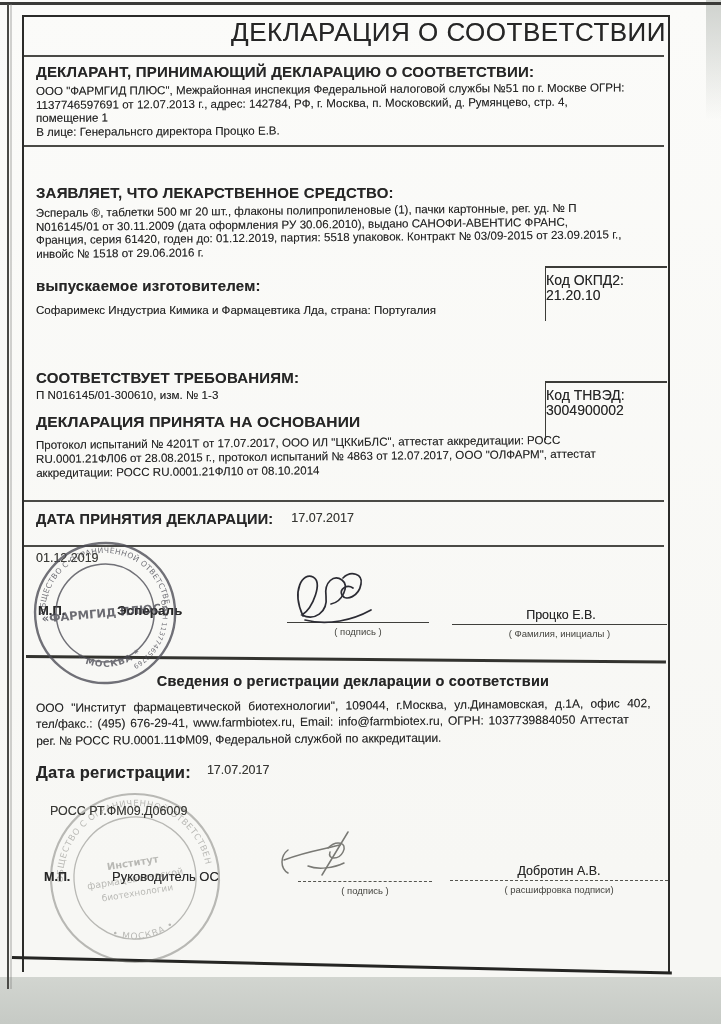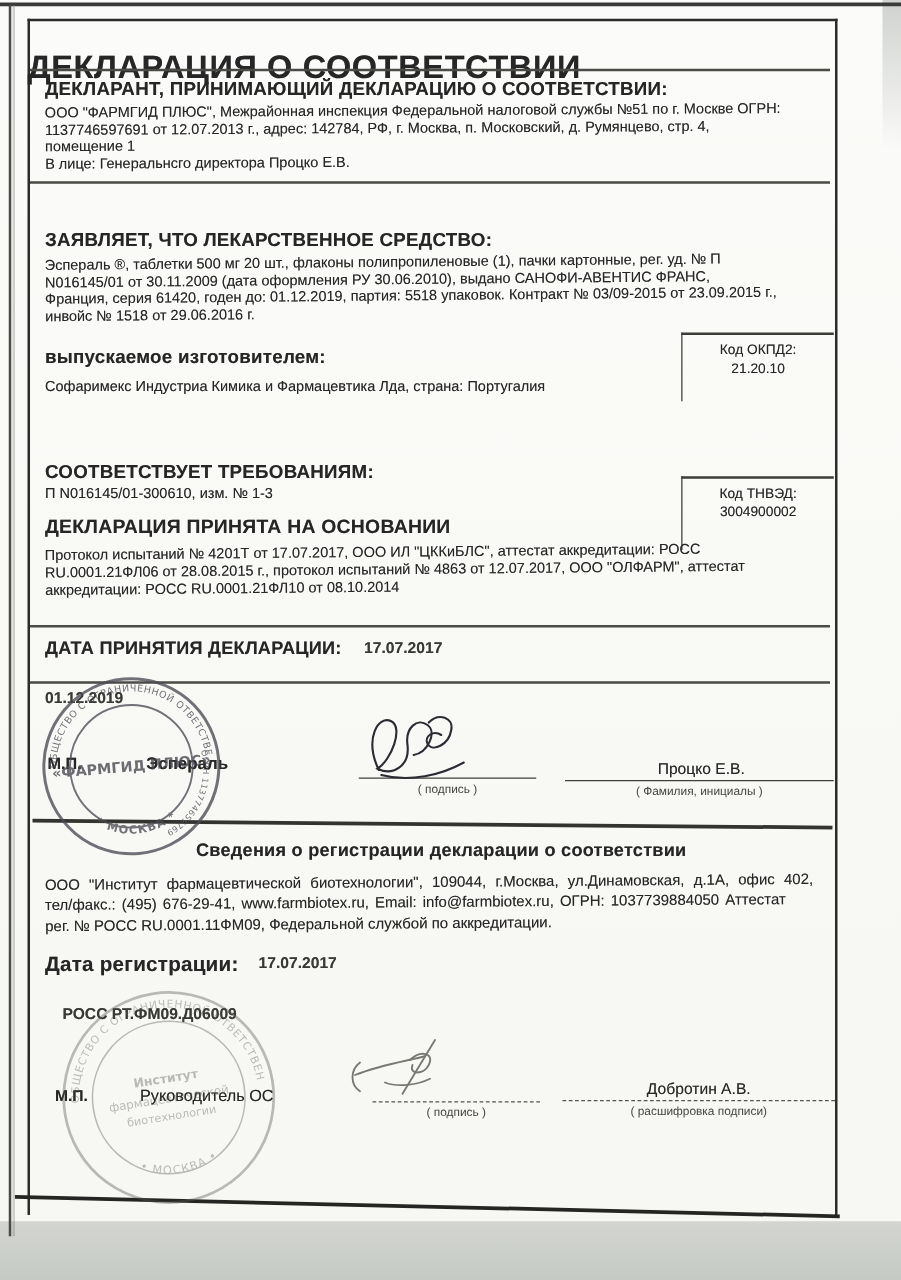--- a/index.html
+++ b/index.html
@@ -16,28 +16,28 @@
   .scan-left{left:7px;top:4px;width:2px;height:985px;background:#4a4a46;box-shadow:3px 0 0 rgba(130,130,125,.35);}
   .scan-right{right:0;top:0;width:15px;height:120px;background:linear-gradient(180deg,#cfd2ce 0%,rgba(207,210,206,0) 100%);}
   .scan-bottom{left:0;top:977px;width:721px;height:47px;background:linear-gradient(180deg,#d2d5d0,#c6cac5);}
   
   .frame{left:22px;top:15px;width:644px;height:955px;border:2.5px solid #2b2b29;border-bottom:none;z-index:1;}
   .frame-bottom{left:12px;top:956px;width:660px;height:3px;background:#252523;transform:rotate(1.35deg);transform-origin:left center;z-index:1;}
   
   .rule{left:24px;width:640px;height:1.5px;background:#4a4a46;z-index:2;}
   .rule-thick{left:26px;top:655px;width:640px;height:2.5px;background:#33332f;transform:rotate(.5deg);transform-origin:left center;z-index:2;}
   
-  .title{left:22px;top:38px;width:644px;text-align:left;font-size:26px;font-weight:bold;letter-spacing:.5px;z-index:2;}
+  .title{left:22px;top:17px;width:644px;text-align:right;font-size:26px;font-weight:normal;letter-spacing:.5px;z-index:2;}
   .h1{font-size:15px;font-weight:bold;letter-spacing:.2px;z-index:2;}
   .body-block{font-size:11.6px;line-height:13.6px;z-index:2;}
   .body-line{white-space:nowrap;}
   .tilt{transform:rotate(-.55deg);transform-origin:left center;}
-  .code-box{left:545px;width:121px;border-top:2px solid #3c3c38;border-left:1.5px solid #3c3c38;text-align:center;font-size:11px;line-height:15px;padding-top:5px;z-index:2;}
+  .code-box{left:545px;width:121px;border-top:2px solid #3c3c38;border-left:1.5px solid #3c3c38;font-size:14px;line-height:15px;padding-top:5px;z-index:2;}
   .kv{display:flex;align-items:flex-start;z-index:2;}
-  .kv .v{font-weight:bold;font-size:12.5px;color:#38383430;}
+  .kv .v{font-weight:normal;font-size:12.5px;color:#38383430;}
   .kv .v{color:#383834;}
   .sig-line{border-top:1.5px solid #3f3f3b;z-index:2;}
   .sig-line.dashed{border-top:1.5px dashed #55554f;}
   .caption{font-size:9.5px;color:#44443f;text-align:center;z-index:2;}
   .name{font-size:12.5px;text-align:center;z-index:2;}
   .mp{font-size:13px;font-weight:bold;z-index:2;}
   svg{display:block;}
   .stamp{z-index:4;}
   .signature{z-index:3;}
 </style>

